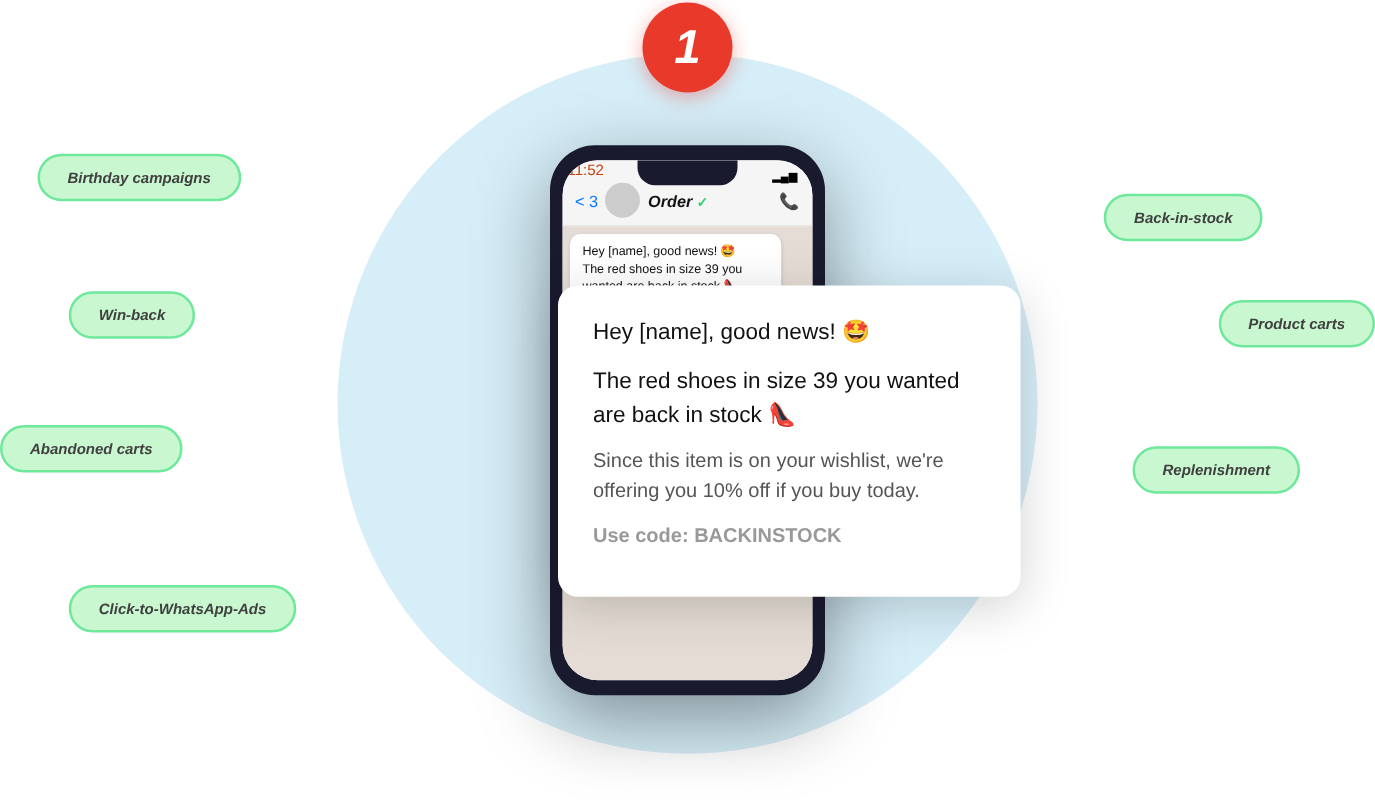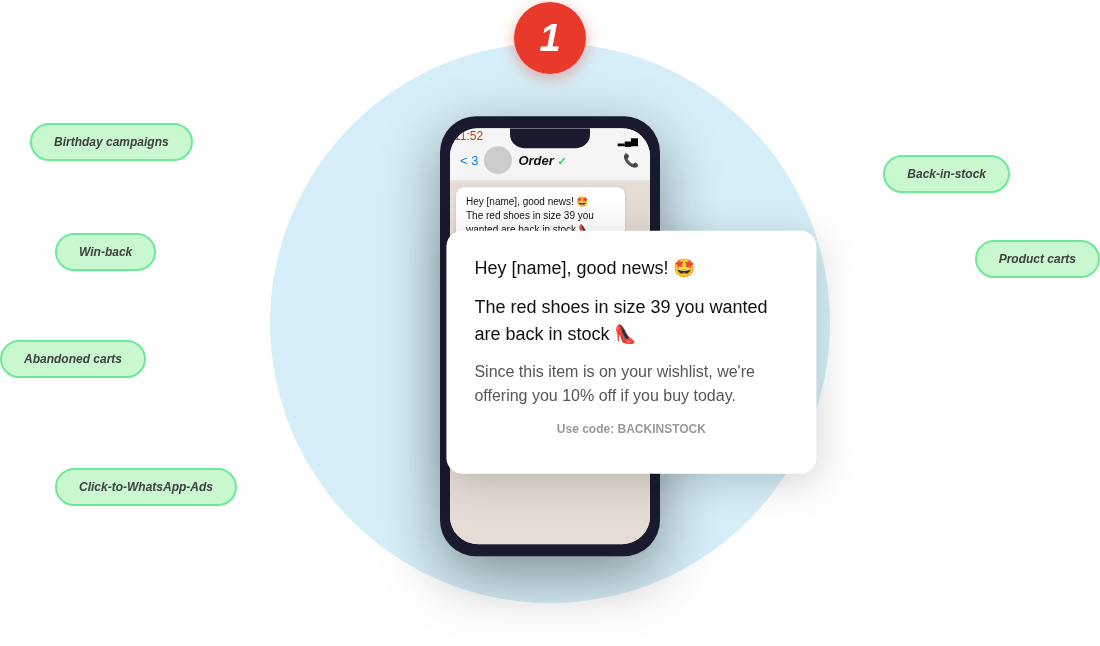--- a/index.html
+++ b/index.html
@@ -203,23 +203,22 @@
     }
 
     .message-card .subtext {
       font-size: 16px;
       color: #555;
       line-height: 1.5;
       margin-bottom: 12px;
     }
 
     .message-card .code-text {
-      font-size: 12px;
+      font-size: 16px;
       color: #999;
-      text-align: center;
     }
 
     .message-card .code-text span {
       font-weight: 800;
       color: #999;
     }
 
     
     .pill {
       position: absolute;
@@ -320,15 +319,18 @@
 
 
   <div class="pill pill-back-in-stock">
     <span>Back-in-stock</span>
   </div>
 
   <div class="pill pill-product-finder">
     <span>Product carts</span>
   </div>
 
+  <div class="pill pill-replenishment">
+    <span>Replenishment</span>
+  </div>
 
 
 </div>
 
 </body></html>

